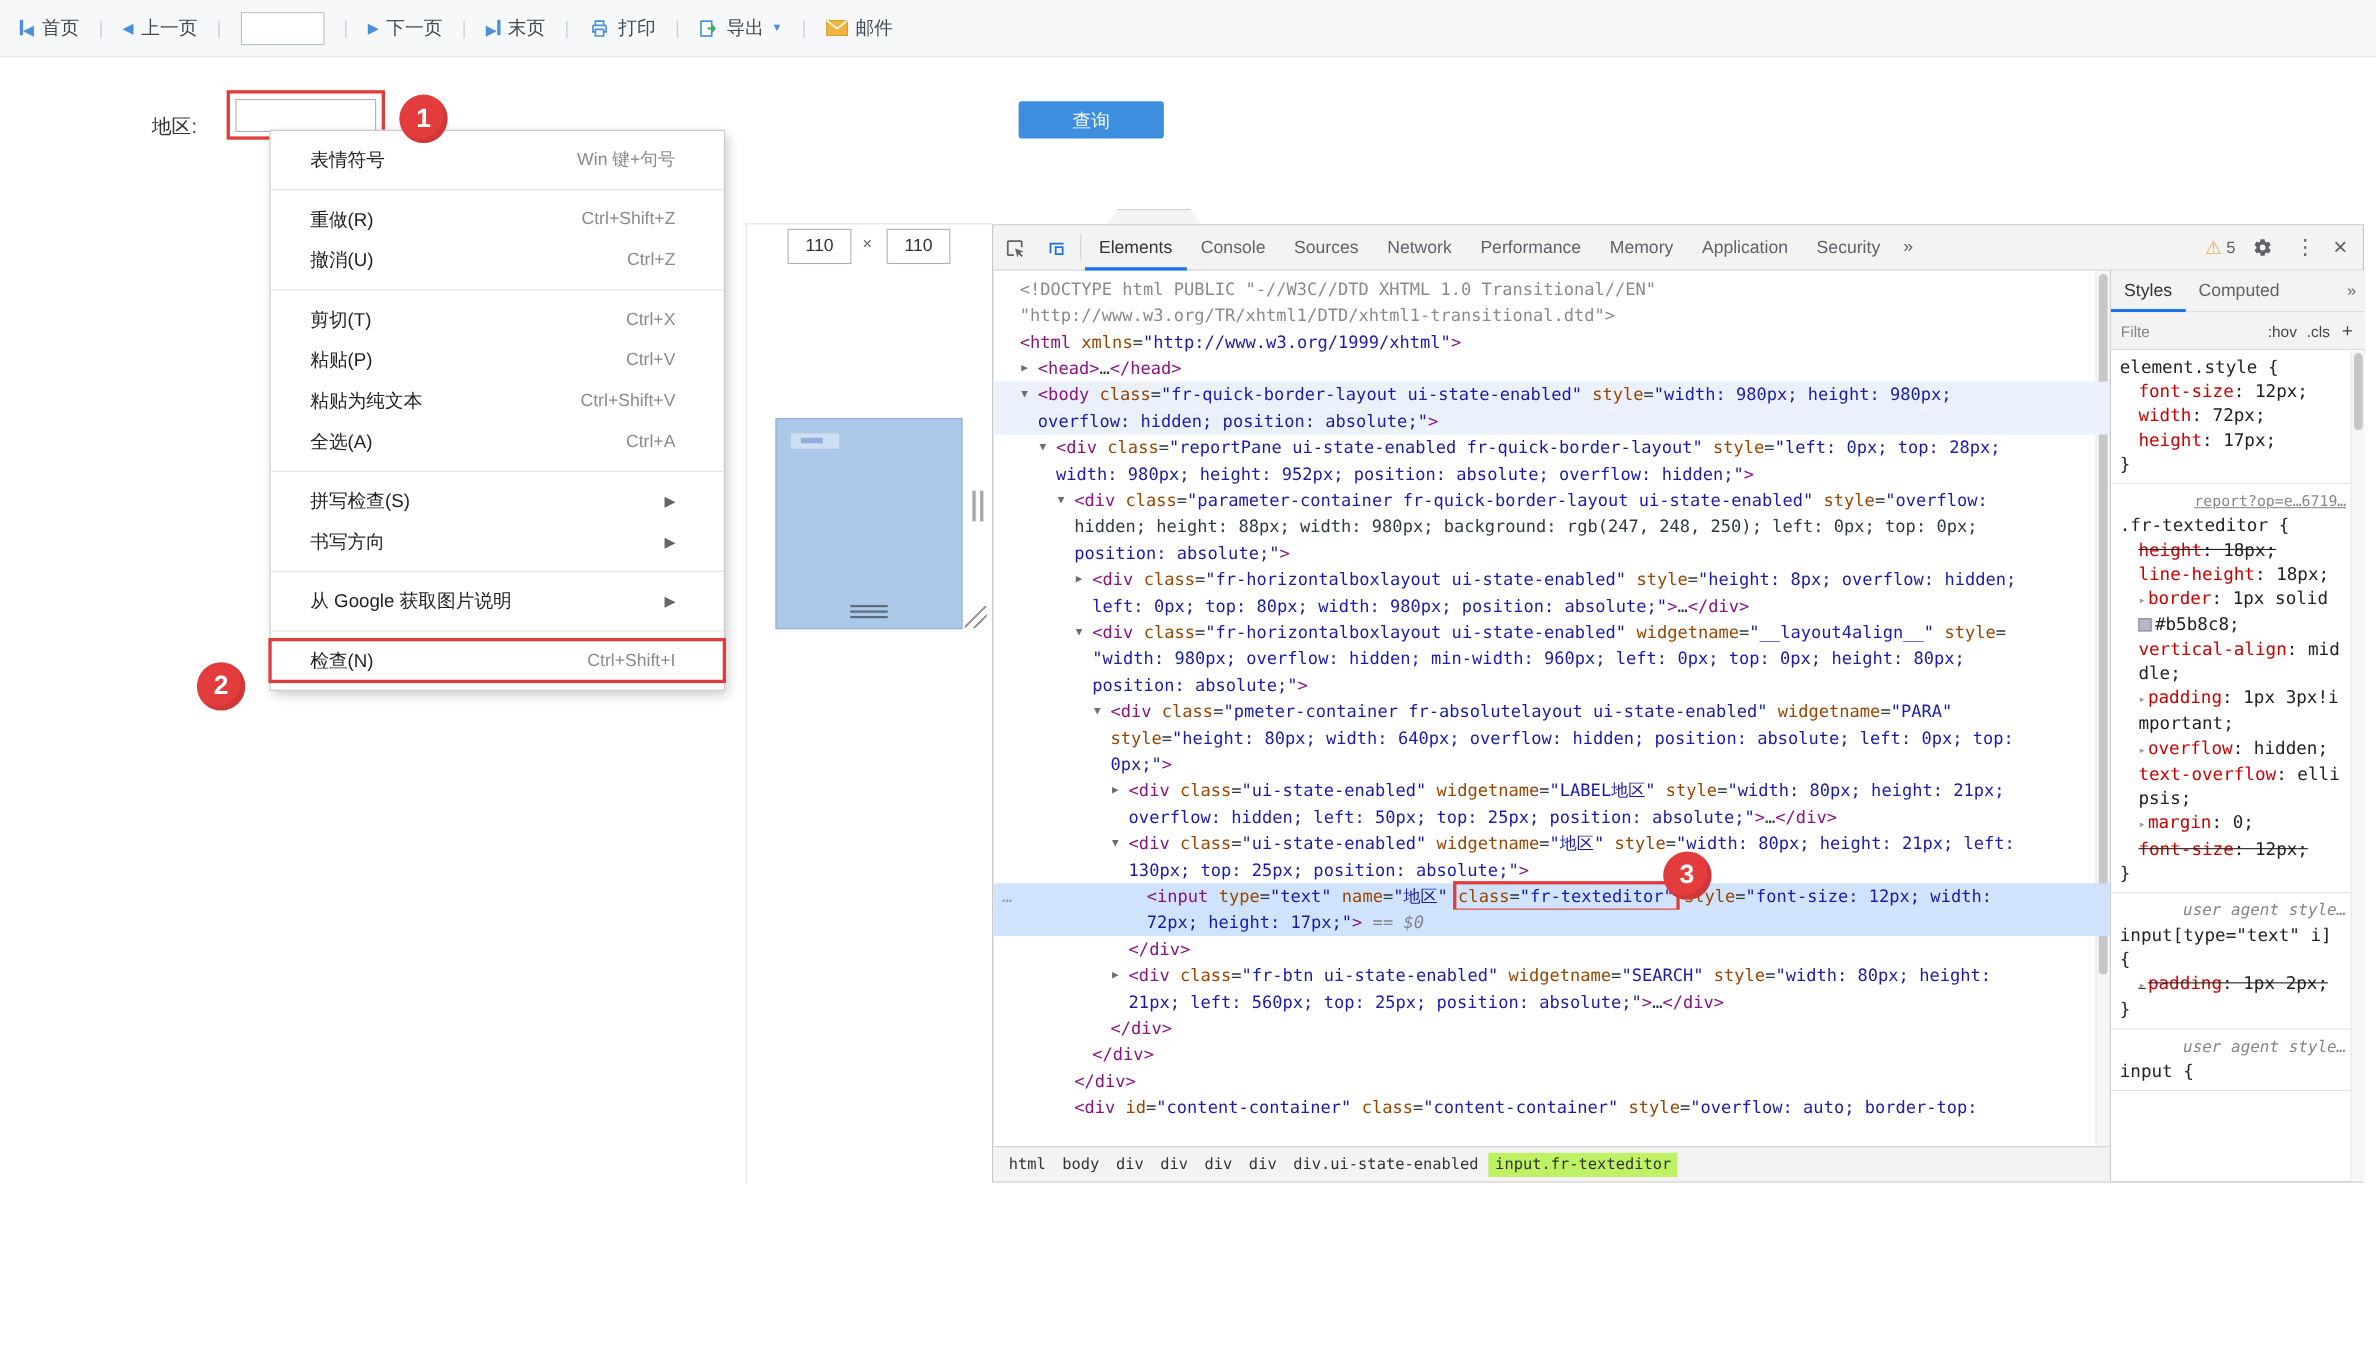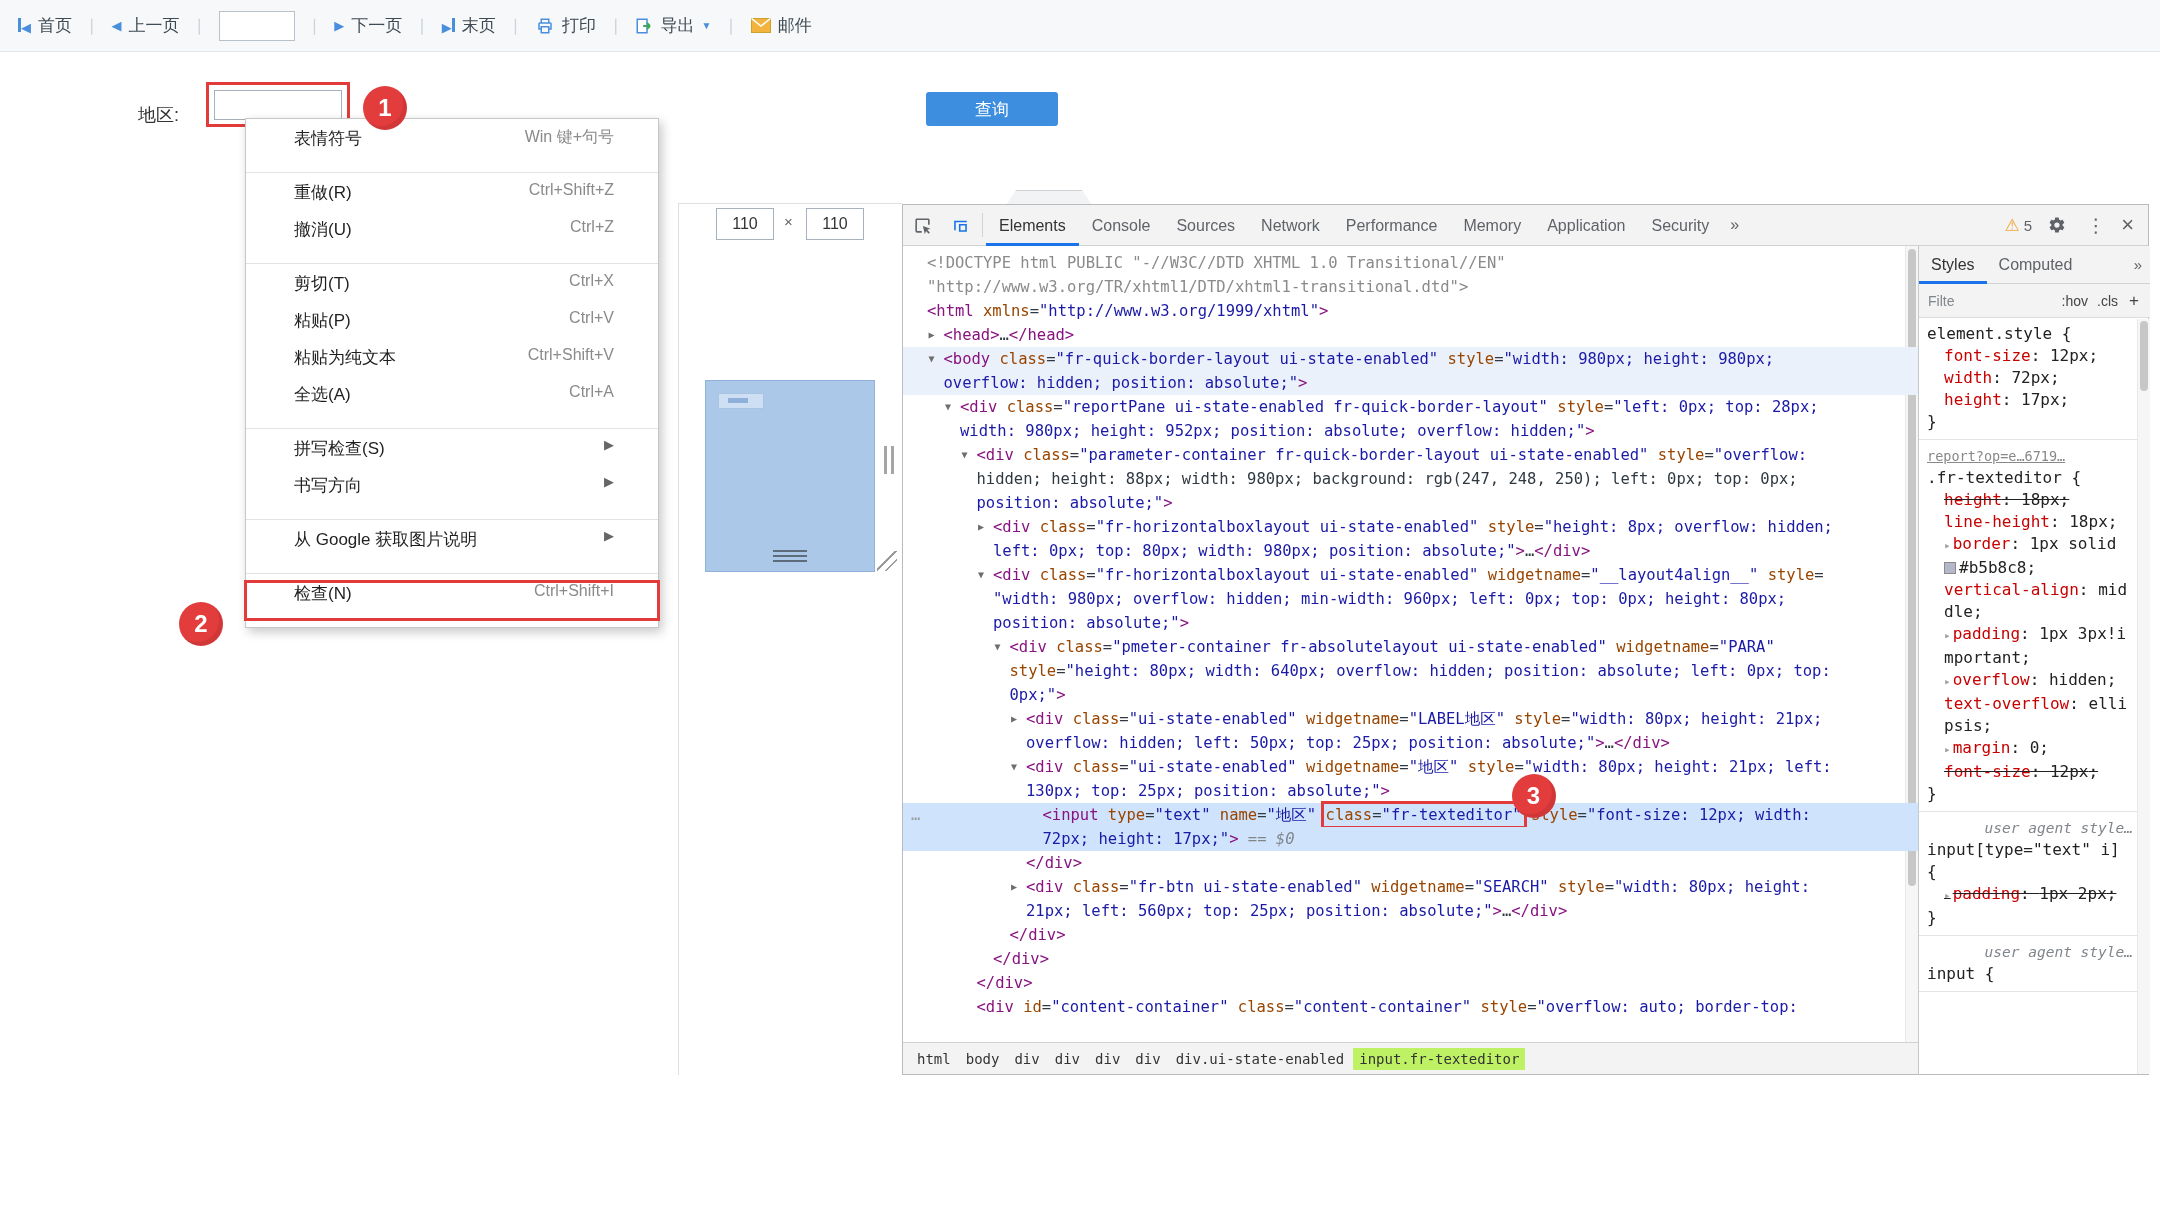--- a/index.html
+++ b/index.html
@@ -19,21 +19,21 @@
   .form-label{position:absolute;left:138px;top:103px;font-size:18px;color:#333}
   .redbox1{position:absolute;left:206px;top:82px;width:144px;height:45px;border:3px solid #e23b3b;z-index:5}
   .region-input{position:absolute;left:214px;top:90px;width:128px;height:30px;border:1px solid #a6b0ba;background:#fff;font-size:16px;padding:0 6px}
   .query-btn{position:absolute;left:926px;top:92px;width:132px;height:34px;background:#3d8ede;color:#fff;font-size:17px;border:none;border-radius:3px;cursor:pointer}
 
   
   .badge-circle{position:absolute;width:44px;height:44px;border-radius:50%;background:#e23c3c;color:#fff;font-size:24px;font-weight:bold;display:flex;align-items:center;justify-content:center;z-index:60;box-shadow:inset -4px -4px 0 rgba(0,0,0,.07)}
 
   
   .menu{position:absolute;left:245px;top:118px;width:414px;background:#fff;border:1px solid #c6c6c6;box-shadow:3px 4px 10px rgba(0,0,0,.22);padding:8px 0;z-index:40}
-  .menu-item{height:37px;display:flex;padding:0 44px 0 48px;font-size:17px;color:#1f1f1f;position:relative;cursor:pointer}
+  .menu-item{height:37px;display:flex;align-items:center;padding:0 44px 0 36px;font-size:17px;color:#1f1f1f;position:relative;cursor:pointer}
   .mi-short{margin-left:auto;color:#8a8a8a;font-size:16px;white-space:nowrap}
   .mi-sub{margin-left:auto;color:#666;font-size:13px}
   .menu-sep{height:1px;background:#e2e2e2;margin:8px 0}
   .menu-item.hl{outline:3px solid #e23b3b;outline-offset:-1px}
 
   
   .pv-divider{position:absolute;left:678px;top:203px;width:1px;height:872px;background:#e0e0e0}
   .pv-topline{position:absolute;left:678px;top:203px;width:224px;height:1px;background:#e0e0e0}
   .size-input{position:absolute;width:58px;height:32px;border:1px solid #a8b2bc;background:#fff;font-size:16px;text-align:center;color:#333}
   .times{position:absolute;left:784px;top:213px;color:#666;font-size:15px}
@@ -84,21 +84,21 @@
   .st-tabs{height:38px;flex:0 0 38px;background:#f3f3f3;border-bottom:1px solid #d0d3d6;display:flex;align-items:center}
   .st-tab{padding:0 12px;font-size:16px;color:#5f6368;height:38px;line-height:38px;cursor:pointer}
   .st-tab.active{color:#333;box-shadow:inset 0 -3px 0 #1a73e8}
   .st-more{margin-left:auto;font-size:15px;color:#5f6368;padding:0 8px;cursor:pointer}
   .st-filter{height:34px;flex:0 0 34px;background:#f3f3f3;border-bottom:1px solid #d9dcdf;display:flex;align-items:center;padding:0 9px;font-size:14px;color:#80868b;gap:9px}
   .st-filter .ph{flex:1;cursor:text}
   .st-hov,.st-cls{color:#444;cursor:pointer}
   .st-plus{color:#444;font-size:17px;padding:0 2px;cursor:pointer}
   .st-content{flex:1;overflow:hidden;font-family:"DejaVu Sans Mono",monospace;font-size:16px;line-height:22px;color:#222;padding-right:13px}
   .style-section{border-bottom:1px solid #e3e3e3;padding:5px 4px 6px 8px}
-  .st-link{text-align:left;color:#888;text-decoration:underline;font-size:13.5px;white-space:nowrap;overflow:hidden;cursor:pointer}
+  .st-link{text-align:right;color:#888;text-decoration:underline;font-size:13.5px;white-space:nowrap;overflow:hidden;cursor:pointer}
   .st-origin{text-align:right;color:#80868b;font-style:italic;font-size:14.5px;white-space:nowrap;overflow:hidden}
   .st-selector{white-space:pre-wrap;word-break:break-all}
   .sprop{padding-left:17px;white-space:pre-wrap;word-break:break-all;cursor:default}
   .sprop.strike{text-decoration:line-through}
   .pn{color:#c80000}
   .pv{color:#222}
   .parr{color:#9aa0a6;font-size:11px;margin-right:2px}
   .swatch{display:inline-block;width:12px;height:12px;border:1px solid #8b8b8b;vertical-align:-1px;margin-right:3px}
   .st-scroll{position:absolute;right:0;top:73px;bottom:0;width:13px;background:#f6f6f6;border-left:1px solid #e8e8e8}
   .st-scroll .th{position:absolute;left:2px;right:2px;top:2px;height:70px;background:#c7c7c7;border-radius:5px}

